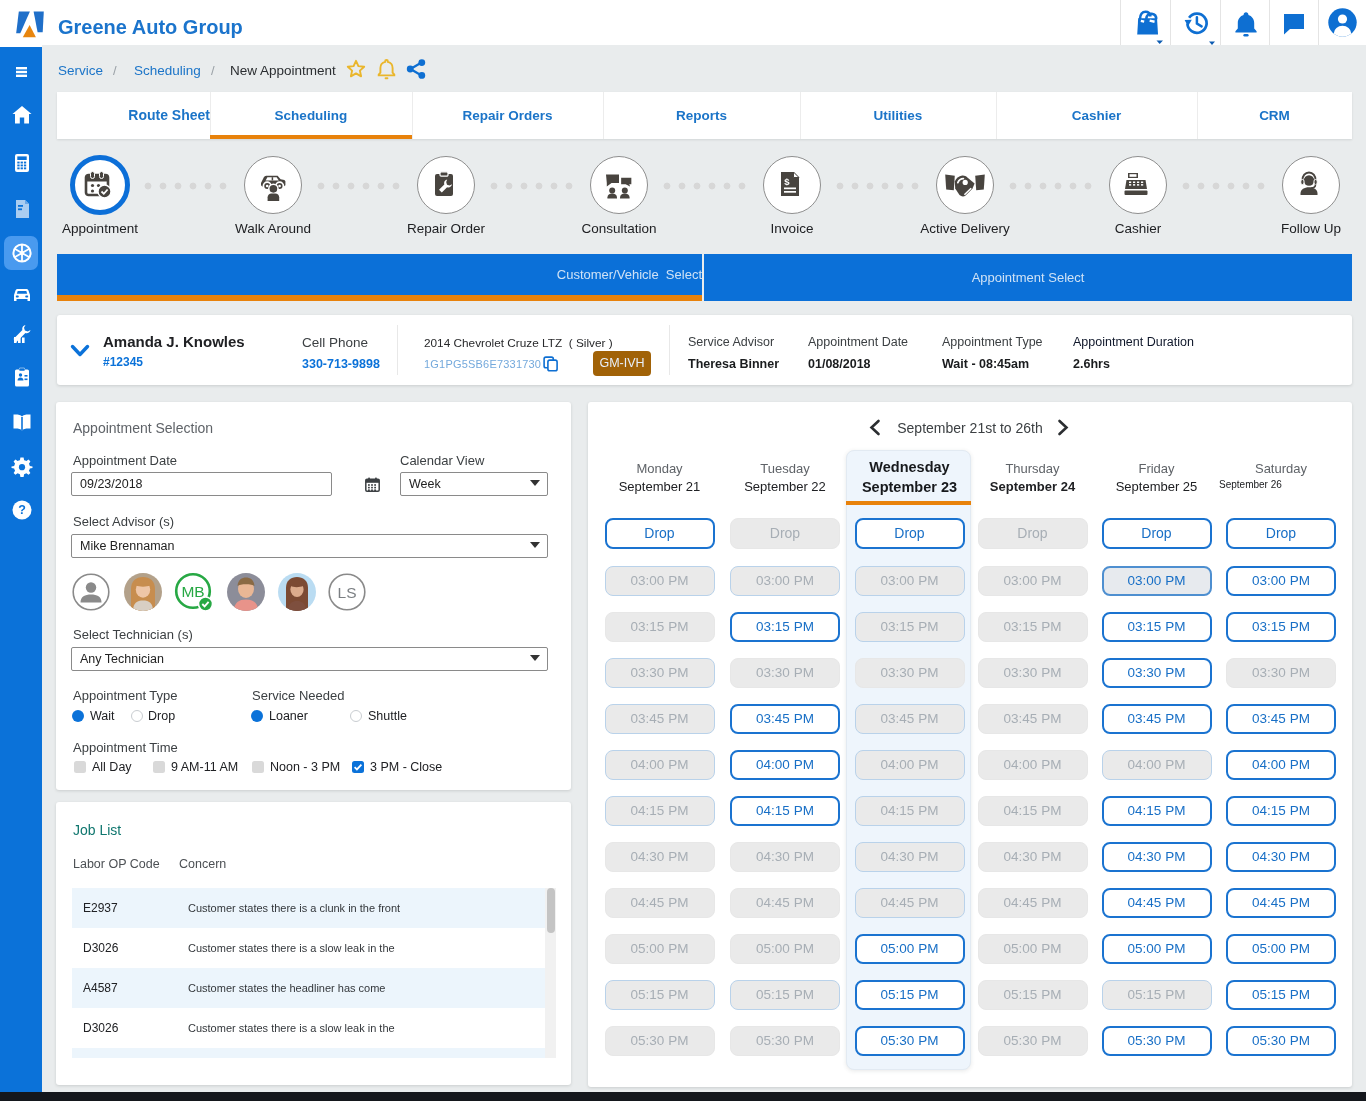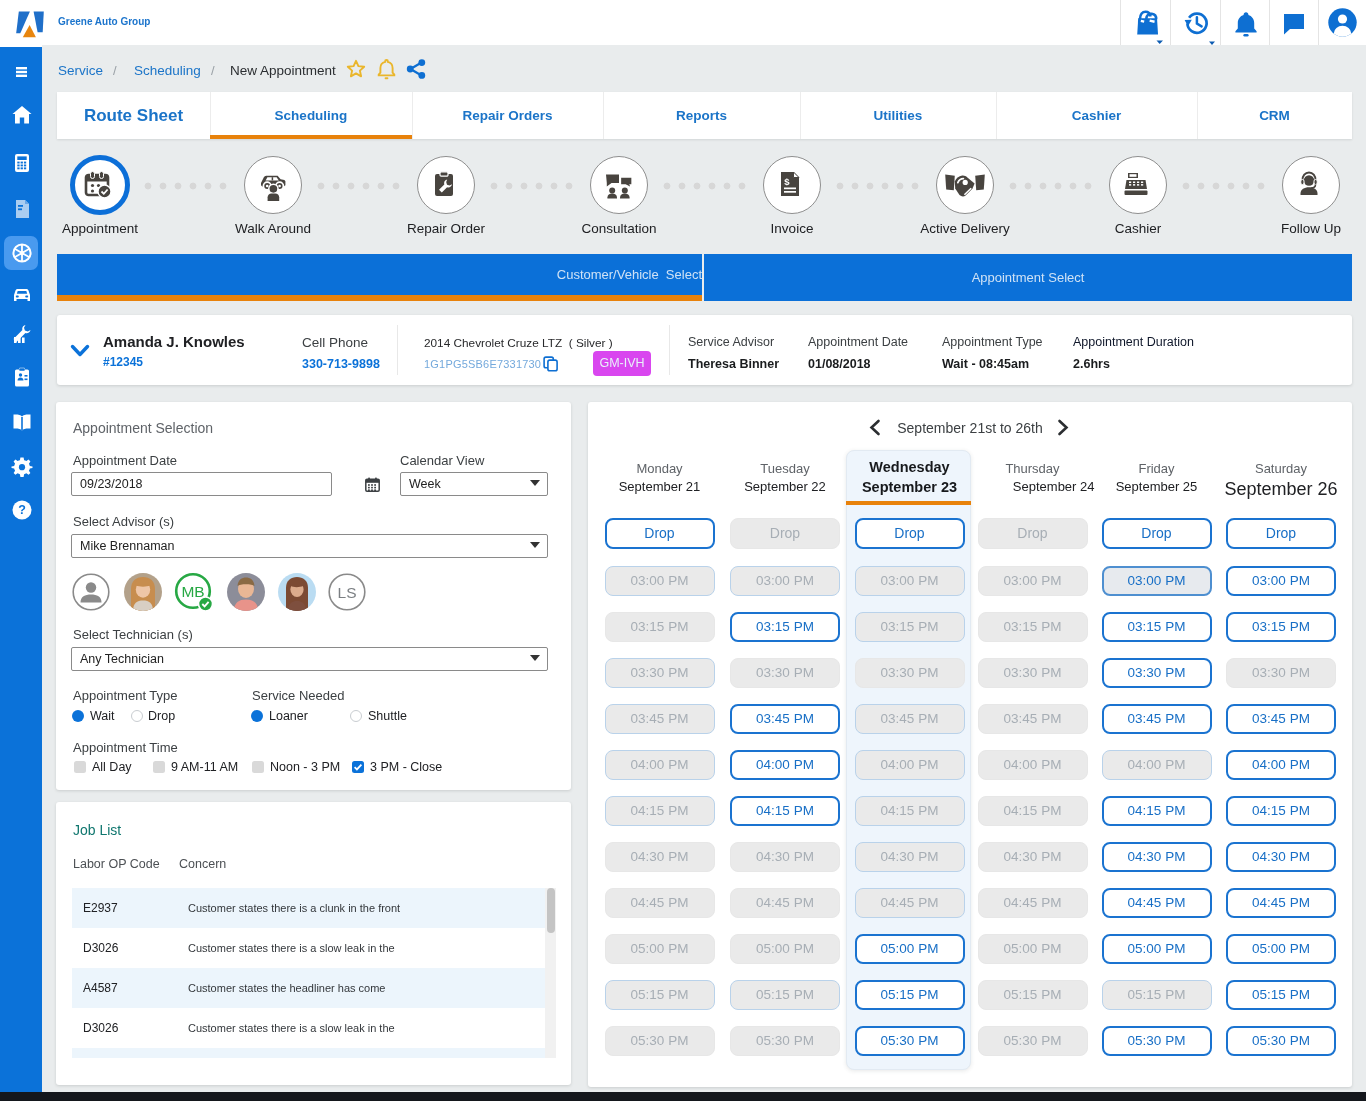--- a/index.html
+++ b/index.html
@@ -18,21 +18,21 @@
 .dots{position:absolute;height:8px;background-image:radial-gradient(circle 3.5px at 4px 4px,#d7d7d7 3.4px,transparent 3.6px);background-size:15px 8px;background-repeat:repeat-x}
 .sep{position:absolute;width:1px;background:#e4e4e4}
 </style></head><body>
 
 <div class="a" style="left:0;top:0;width:1366px;height:45px;background:#fff"></div>
 <svg class="a" style="left:16;left:16px;top:11px" width="30" height="28" viewBox="0 0 30 28">
 <polygon points="2.8,0.4 13.9,0.4 4.3,22.3 0.2,22.3" fill="#1f6fc9"></polygon>
 <polygon points="17.6,0.4 27.8,0.4 26.7,21.2 21.6,21.2" fill="#1f6fc9"></polygon>
 <polygon points="13.6,14.0 6.8,26.2 19.9,26.2" fill="#e8860f"></polygon>
 </svg>
-<div class="a" style="left:58px;top:16px;font-size:10px;font-weight:bold;color:#1b74cc">Greene Auto Group</div>
+<div class="a" style="left:58px;top:16px;font-size:20px;font-weight:bold;color:#1b74cc">Greene Auto Group</div>
 <div class="sep" style="left:1120px;top:0;height:45px"></div>
 <div class="sep" style="left:1170px;top:0;height:45px"></div>
 <div class="sep" style="left:1220px;top:0;height:45px"></div>
 <div class="sep" style="left:1269px;top:0;height:45px"></div>
 <div class="sep" style="left:1318px;top:0;height:45px"></div>
 <div class="a" style="left:0;top:45px;width:42px;height:2px;background:#fff"></div>
 <svg class="a" style="left:1134px;top:9px" width="30" height="35" viewBox="0 0 30 35">
 <path d="M6 10 C6 5 8.5 2.8 11.5 2.8 C14.5 2.8 16.2 4.8 16.6 7.5" fill="none" stroke="#0e6fd2" stroke-width="2.6"></path>
 <path d="M12.2 10 C12.6 6.2 15 4.4 17.8 4.8 C20.6 5.2 22.3 7.4 22.1 10.2" fill="none" stroke="#0e6fd2" stroke-width="2.6"></path>
 <path d="M4.2 9.2 L23 9.2 L24 25.5 L3.2 25.5 Z" fill="#0e6fd2"></path>
@@ -153,21 +153,21 @@
   </svg>
 <svg class="a" style="left:11px;top:456px" width="22" height="22" viewBox="0 0 22 22">
     <path d="M11 1.5 L12.6 1.5 L13.1 4.2 A7 7 0 0 1 15.3 5.1 L17.6 3.6 L19.4 5.4 L17.9 7.7 A7 7 0 0 1 18.8 9.9 L21.5 10.4 L21.5 12 L18.8 12.5 A7 7 0 0 1 17.9 14.7 L19.4 17 L17.6 18.8 L15.3 17.3 A7 7 0 0 1 13.1 18.2 L12.6 20.9 L11 20.9 L9.4 20.9 L8.9 18.2 A7 7 0 0 1 6.7 17.3 L4.4 18.8 L2.6 17 L4.1 14.7 A7 7 0 0 1 3.2 12.5 L0.5 12 L0.5 10.4 L3.2 9.9 A7 7 0 0 1 4.1 7.7 L2.6 5.4 L4.4 3.6 L6.7 5.1 A7 7 0 0 1 8.9 4.2 L9.4 1.5 Z" fill="#fff"></path>
     <circle cx="11" cy="11.2" r="3.1" fill="#0b72d9"></circle>
   </svg>
 <svg class="a" style="left:11px;top:499px" width="22" height="22" viewBox="0 0 22 22">
     <circle cx="11" cy="11" r="9.5" fill="#fff"></circle>
     <text x="11" y="15.4" text-anchor="middle" font-family="Liberation Sans" font-size="12.5" font-weight="bold" fill="#0b72d9">?</text>
   </svg>
 <div class="a" style="left:57px;top:92px;width:1295px;height:47px;background:#fff;box-shadow:0 1px 2px rgba(60,64,67,.12)"></div>
-<div class="a" style="left:57px;top:92px;width:153px;height:47px;line-height:47px;text-align:center;font-size:17px;font-weight:bold;color:#1b74c8">Route Sheet</div>
+<div class="a" style="left:57px;top:92px;width:153px;height:47px;line-height:47px;text-align:right;font-size:14px;font-weight:bold;color:#1b74c8">Route Sheet</div>
 <div class="a" style="left:210px;top:92px;width:202px;height:47px;line-height:47px;text-align:center;font-size:13.5px;font-weight:bold;color:#1b74c8">Scheduling</div>
 <div class="a" style="left:412px;top:92px;width:191px;height:47px;line-height:47px;text-align:center;font-size:13.5px;font-weight:bold;color:#1b74c8">Repair Orders</div>
 <div class="a" style="left:603px;top:92px;width:197px;height:47px;line-height:47px;text-align:center;font-size:13.5px;font-weight:bold;color:#1b74c8">Reports</div>
 <div class="a" style="left:800px;top:92px;width:196px;height:47px;line-height:47px;text-align:center;font-size:13.5px;font-weight:bold;color:#1b74c8">Utilities</div>
 <div class="a" style="left:996px;top:92px;width:201px;height:47px;line-height:47px;text-align:center;font-size:13.5px;font-weight:bold;color:#1b74c8">Cashier</div>
 <div class="a" style="left:1197px;top:92px;width:155px;height:47px;line-height:47px;text-align:center;font-size:13.5px;font-weight:bold;color:#1b74c8">CRM</div>
 <div class="sep" style="left:210px;top:92px;height:47px;background:#ececec"></div>
 <div class="sep" style="left:412px;top:92px;height:47px;background:#ececec"></div>
 <div class="sep" style="left:603px;top:92px;height:47px;background:#ececec"></div>
 <div class="sep" style="left:800px;top:92px;height:47px;background:#ececec"></div>
@@ -284,21 +284,21 @@
 <div class="a" style="left:103px;top:355px;font-size:12px;font-weight:bold;color:#0b72d9">#12345</div>
 <div class="a" style="left:302px;top:335px;font-size:13.5px;color:#3c4043">Cell Phone</div>
 <div class="a" style="left:302px;top:357px;font-size:12.5px;font-weight:bold;color:#0b72d9">330-713-9898</div>
 <div class="sep" style="left:397px;top:325px;height:50px;background:#e8e8e8"></div>
 <div class="a" style="left:424px;top:336px;font-size:11.8px;color:#28292b">2014 Chevrolet Cruze LTZ&nbsp; ( Silver )</div>
 <div class="a" style="left:424px;top:358px;font-size:11px;color:#74a9dc;letter-spacing:.2px">1G1PG5SB6E7331730</div>
 <svg class="a" style="left:543px;top:356px" width="16" height="16" viewBox="0 0 16 16">
 <rect x="1.1" y="1.1" width="9.2" height="10.6" rx="1.8" fill="#fff" stroke="#0e6fd2" stroke-width="1.6"></rect>
 <rect x="4.9" y="4.1" width="9.2" height="10.6" rx="1.8" fill="#fff" stroke="#0e6fd2" stroke-width="1.6"></rect>
 </svg>
-<div class="a" style="left:593px;top:351px;width:58px;height:25px;background:#d946ef;border-radius:4px;color:#e8f0fa;font-size:12.5px;text-align:center;line-height:25px">GM-IVH</div>
+<div class="a" style="left:593px;top:351px;width:58px;height:25px;background:#a16207;border-radius:4px;color:#e8f0fa;font-size:12.5px;text-align:center;line-height:25px">GM-IVH</div>
 <div class="sep" style="left:669px;top:325px;height:50px;background:#e8e8e8"></div>
 <div class="a" style="left:688px;top:335px;font-size:12.5px;color:#3c4043">Service Advisor</div>
 <div class="a" style="left:688px;top:357px;font-size:12.5px;font-weight:bold;color:#1a1c1e">Theresa Binner</div>
 <div class="a" style="left:808px;top:335px;font-size:12.5px;color:#3c4043">Appointment Date</div>
 <div class="a" style="left:808px;top:357px;font-size:12.5px;font-weight:bold;color:#1a1c1e">01/08/2018</div>
 <div class="a" style="left:942px;top:335px;font-size:12.5px;color:#3c4043">Appointment Type</div>
 <div class="a" style="left:942px;top:357px;font-size:12.5px;font-weight:bold;color:#1a1c1e">Wait - 08:45am</div>
 <div class="a" style="left:1073px;top:335px;font-size:12.5px;color:#0f172a">Appointment Duration</div>
 <div class="a" style="left:1073px;top:357px;font-size:12.5px;font-weight:bold;color:#1a1c1e">2.6hrs</div>
 
@@ -443,25 +443,25 @@
 <path d="M2.5 2 L9.5 8.5 L2.5 15" fill="none" stroke="#2b2e31" stroke-width="2.6" stroke-linecap="round"></path>
   </svg>
 <div class="a" style="left:820px;top:420px;width:300px;text-align:center;font-size:14px;color:#3c4043">September 21st to 26th</div>
 <div class="a" style="left:597.5px;top:461px;width:124px;text-align:center;font-size:13px;color:#5f6368">Monday</div>
 <div class="a" style="left:597.5px;top:479px;width:124px;text-align:center;font-size:13px;font-weight:500;color:#202124">September 21</div>
 <div class="a" style="left:723px;top:461px;width:124px;text-align:center;font-size:13px;color:#5f6368">Tuesday</div>
 <div class="a" style="left:723px;top:479px;width:124px;text-align:center;font-size:13px;font-weight:500;color:#202124">September 22</div>
 <div class="a" style="left:847.5px;top:459px;width:124px;text-align:center;font-size:14.5px;font-weight:bold;color:#17191c">Wednesday</div>
 <div class="a" style="left:847.5px;top:479px;width:124px;text-align:center;font-size:14.5px;font-weight:bold;color:#17191c">September 23</div>
 <div class="a" style="left:970.5px;top:461px;width:124px;text-align:center;font-size:13px;color:#5f6368">Thursday</div>
-<div class="a" style="left:970.5px;top:479px;width:124px;text-align:right;font-size:13px;font-weight:400;color:#202124">September 24</div>
+<div class="a" style="left:970.5px;top:479px;width:124px;text-align:center;font-size:13px;font-weight:700;color:#202124">September 24</div>
 <div class="a" style="left:1094.5px;top:461px;width:124px;text-align:center;font-size:13px;color:#5f6368">Friday</div>
 <div class="a" style="left:1094.5px;top:479px;width:124px;text-align:center;font-size:13px;font-weight:500;color:#202124">September 25</div>
 <div class="a" style="left:1219px;top:461px;width:124px;text-align:center;font-size:13px;color:#5f6368">Saturday</div>
-<div class="a" style="left:1219px;top:479px;width:124px;text-align:center;font-size:18px;font-weight:500;color:#202124">September 26</div>
+<div class="a" style="left:1219px;top:479px;width:124px;font-size:10px;font-weight:500;color:#202124">September 26</div>
 <div class="tbtn bB" style="left:604.5px;top:518px;height:31px;line-height:27px;font-size:14px">Drop</div>
 <div class="tbtn bg" style="left:730px;top:518px;height:31px;line-height:29px;font-size:14px">Drop</div>
 <div class="tbtn bB" style="left:854.5px;top:518px;height:31px;line-height:27px;font-size:14px">Drop</div>
 <div class="tbtn bg" style="left:977.5px;top:518px;height:31px;line-height:29px;font-size:14px">Drop</div>
 <div class="tbtn bB" style="left:1101.5px;top:518px;height:31px;line-height:27px;font-size:14px">Drop</div>
 <div class="tbtn bB" style="left:1226px;top:518px;height:31px;line-height:27px;font-size:14px">Drop</div>
 <div class="tbtn bgb" style="left:604.5px;top:566px;height:30px;line-height:28px;font-size:13.5px">03:00 PM</div>
 <div class="tbtn bgb" style="left:730px;top:566px;height:30px;line-height:28px;font-size:13.5px">03:00 PM</div>
 <div class="tbtn bgb" style="left:854.5px;top:566px;height:30px;line-height:28px;font-size:13.5px">03:00 PM</div>
 <div class="tbtn bg" style="left:977.5px;top:566px;height:30px;line-height:28px;font-size:13.5px">03:00 PM</div>

